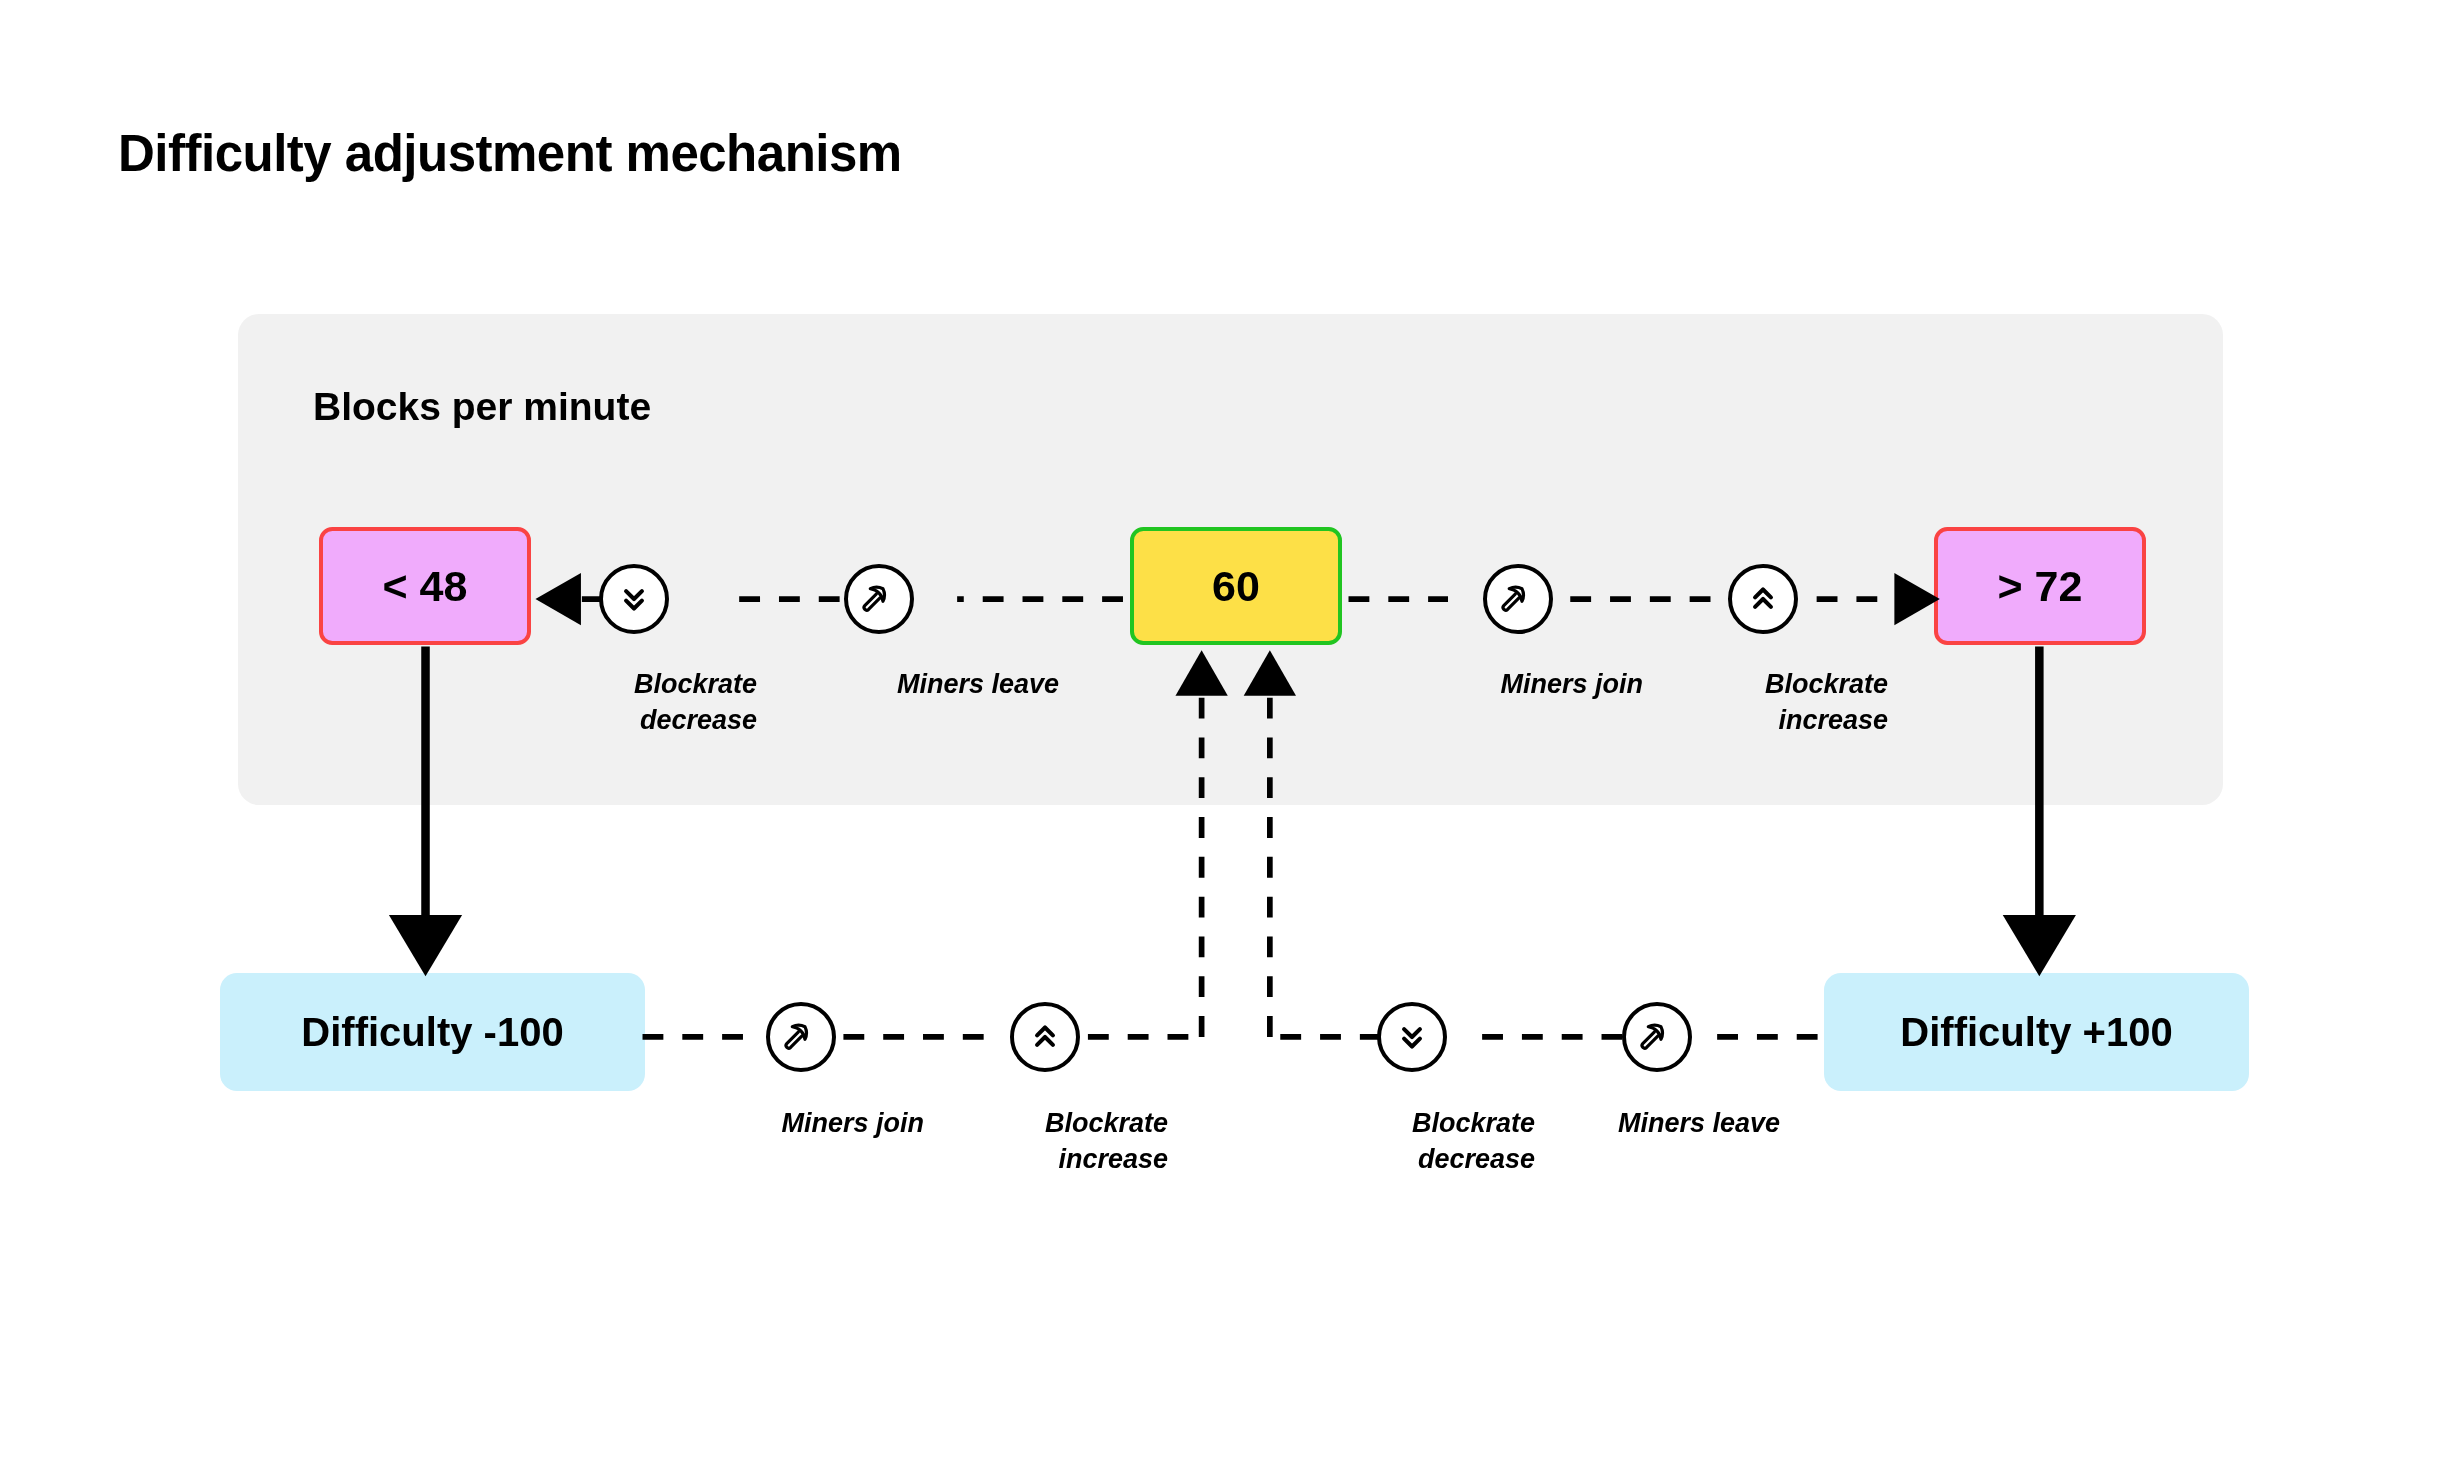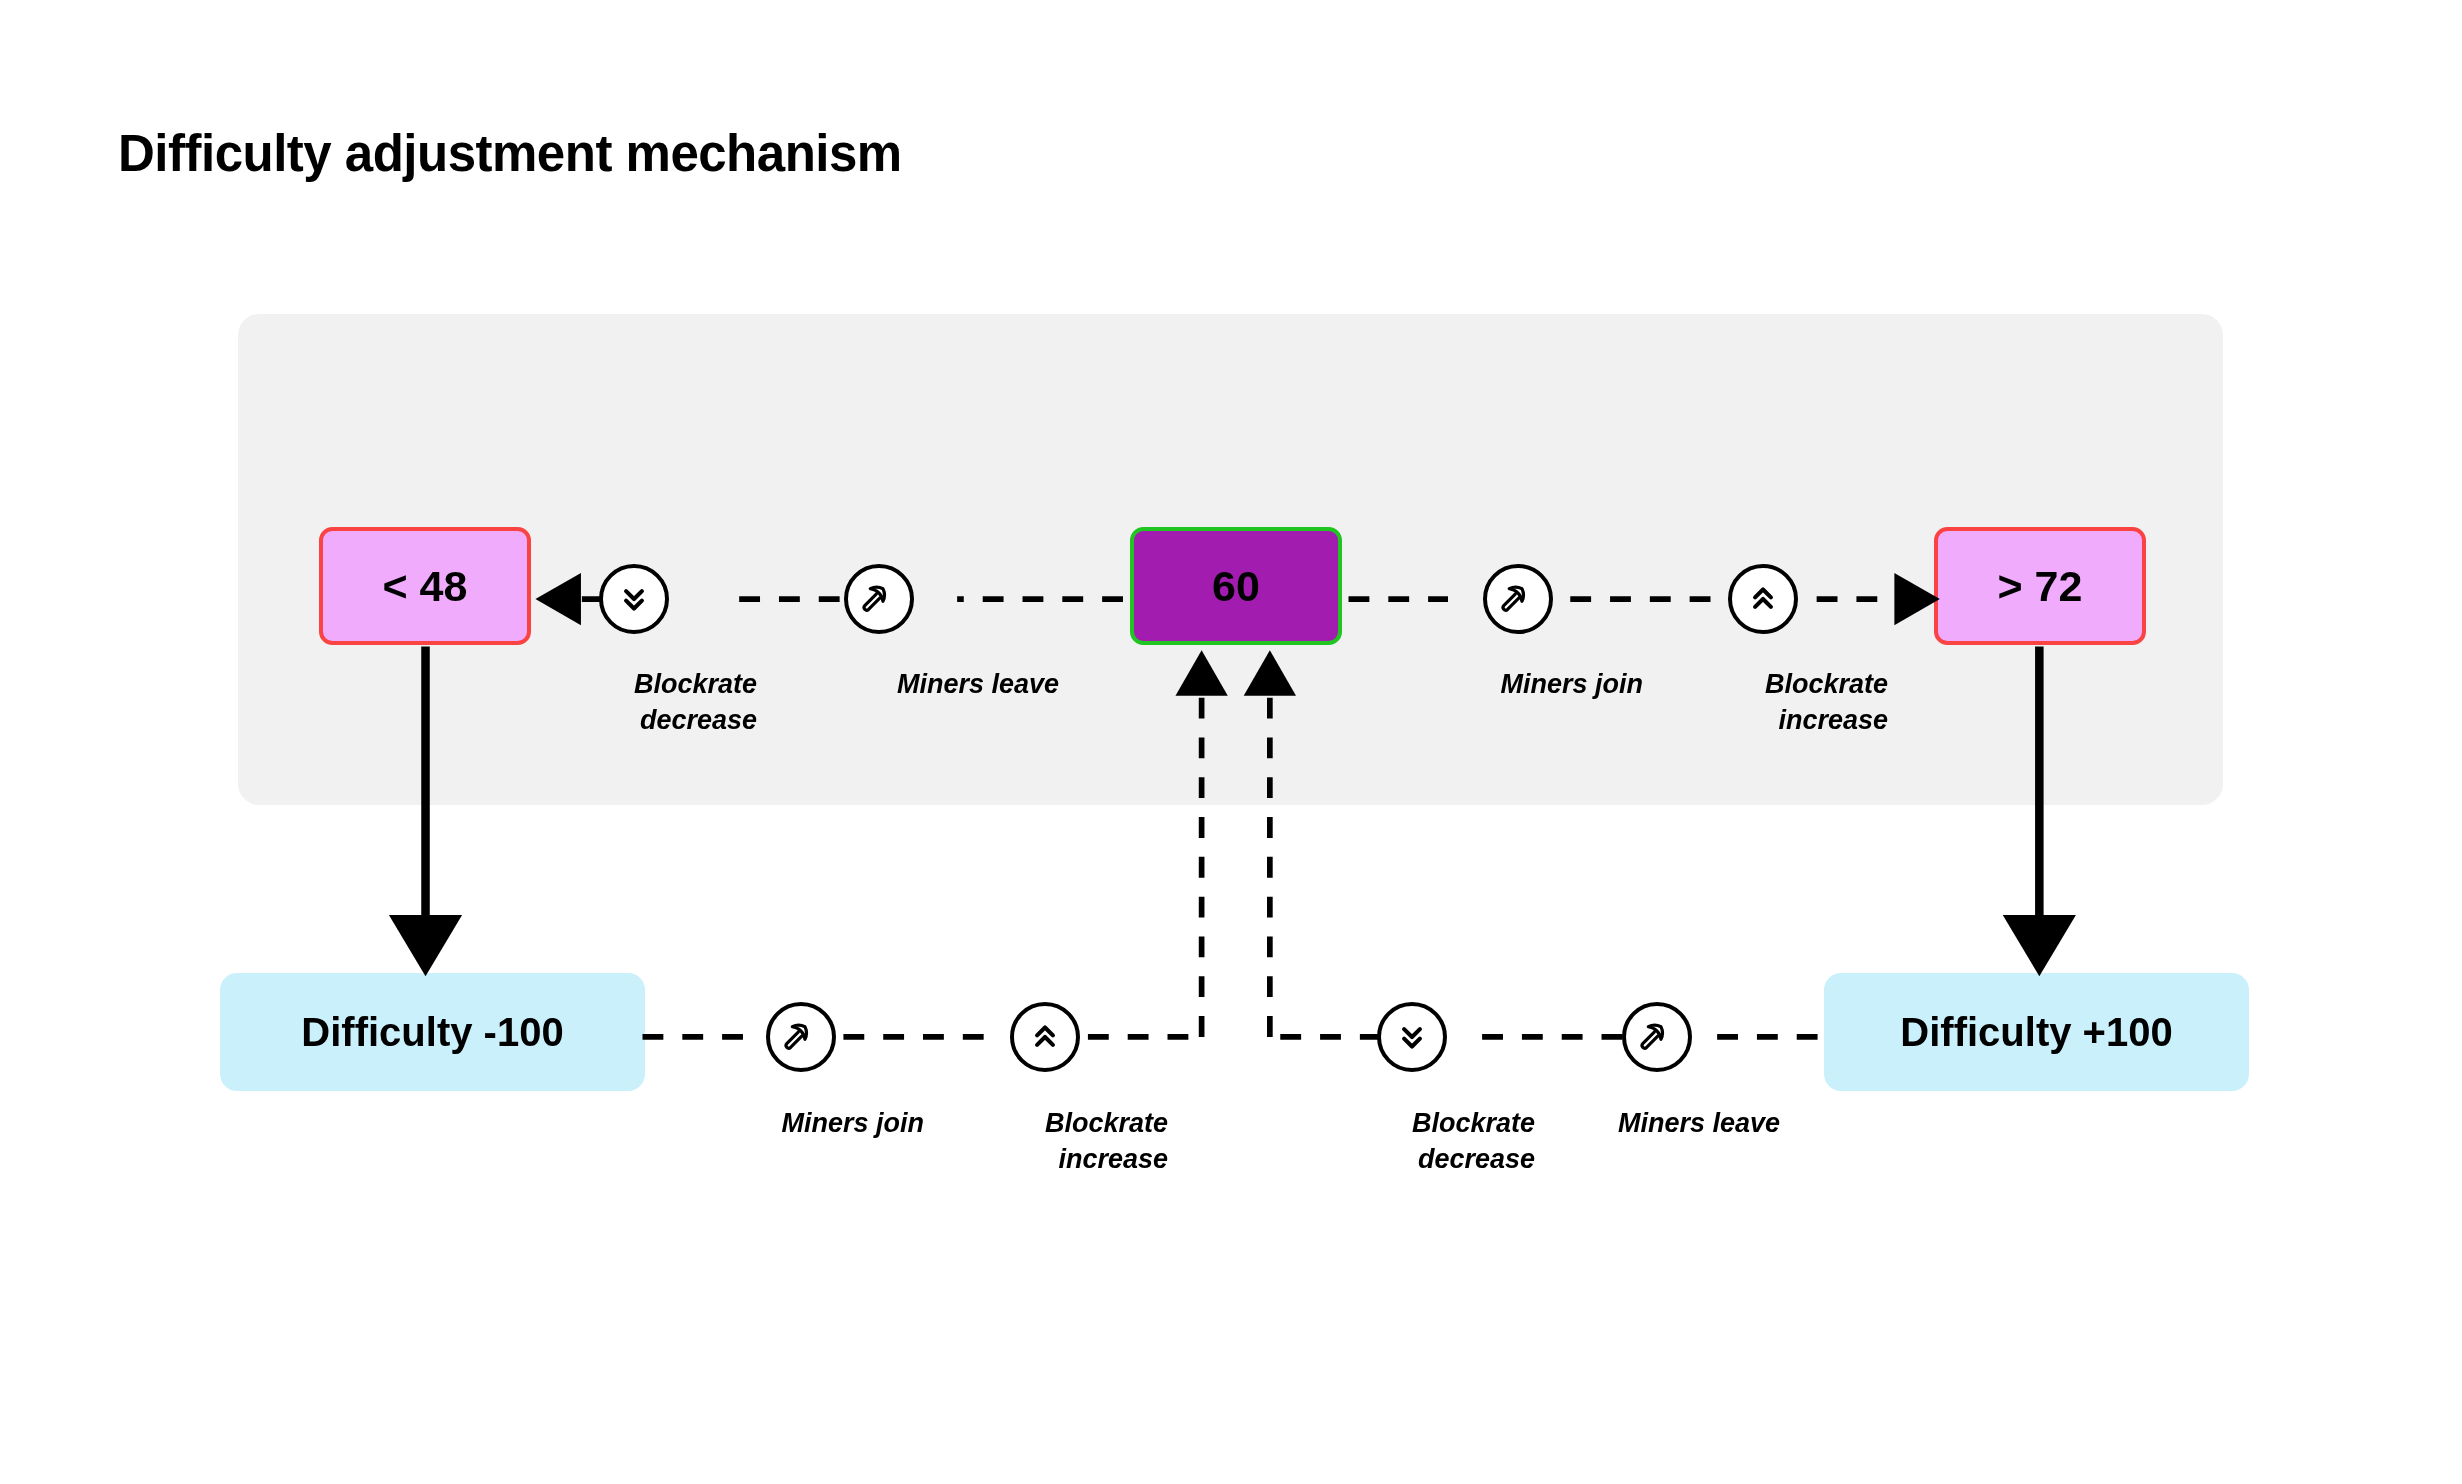--- a/index.html
+++ b/index.html
@@ -64,21 +64,21 @@
     font-weight: 700;
     color: #000000;
     white-space: nowrap;
   }
   .box-red {
     background: #f0abfc;
     border: 4.7px solid #fa4343;
     font-size: 43px;
   }
   .box-green {
-    background: #a21caf;
+    background: #fde047;
     border: 4.7px solid #21c521;
     font-size: 43px;
   }
   .box-blue {
     background: #caf0fc;
     border: none;
     border-radius: 17px;
     font-size: 40px;
     font-weight: 600;
   }
@@ -129,20 +129,21 @@
   }
 </style>
 </head>
 <body>
 
 <div id="stage">
 
   <div id="page-title">Difficulty adjustment mechanism</div>
 
   <div id="blockrate-panel"></div>
+  <div id="panel-label">Blocks per minute</div>
 
   <svg id="connectors" viewBox="0 0 2598 1566" xmlns="http://www.w3.org/2000/svg">
     <defs>
       <marker id="arrow-solid" markerWidth="9" markerHeight="9" refX="5.2" refY="4.5" orient="auto" markerUnits="strokeWidth">
         <path d="M0,0.2 L7.2,4.5 L0,8.8 z" fill="#000000"></path>
       </marker>
       <marker id="arrow-dash" markerWidth="10" markerHeight="10" refX="5.5" refY="5" orient="auto" markerUnits="strokeWidth">
         <path d="M0,0.4 L8,5 L0,9.6 z" fill="#000000"></path>
       </marker>
     </defs>

